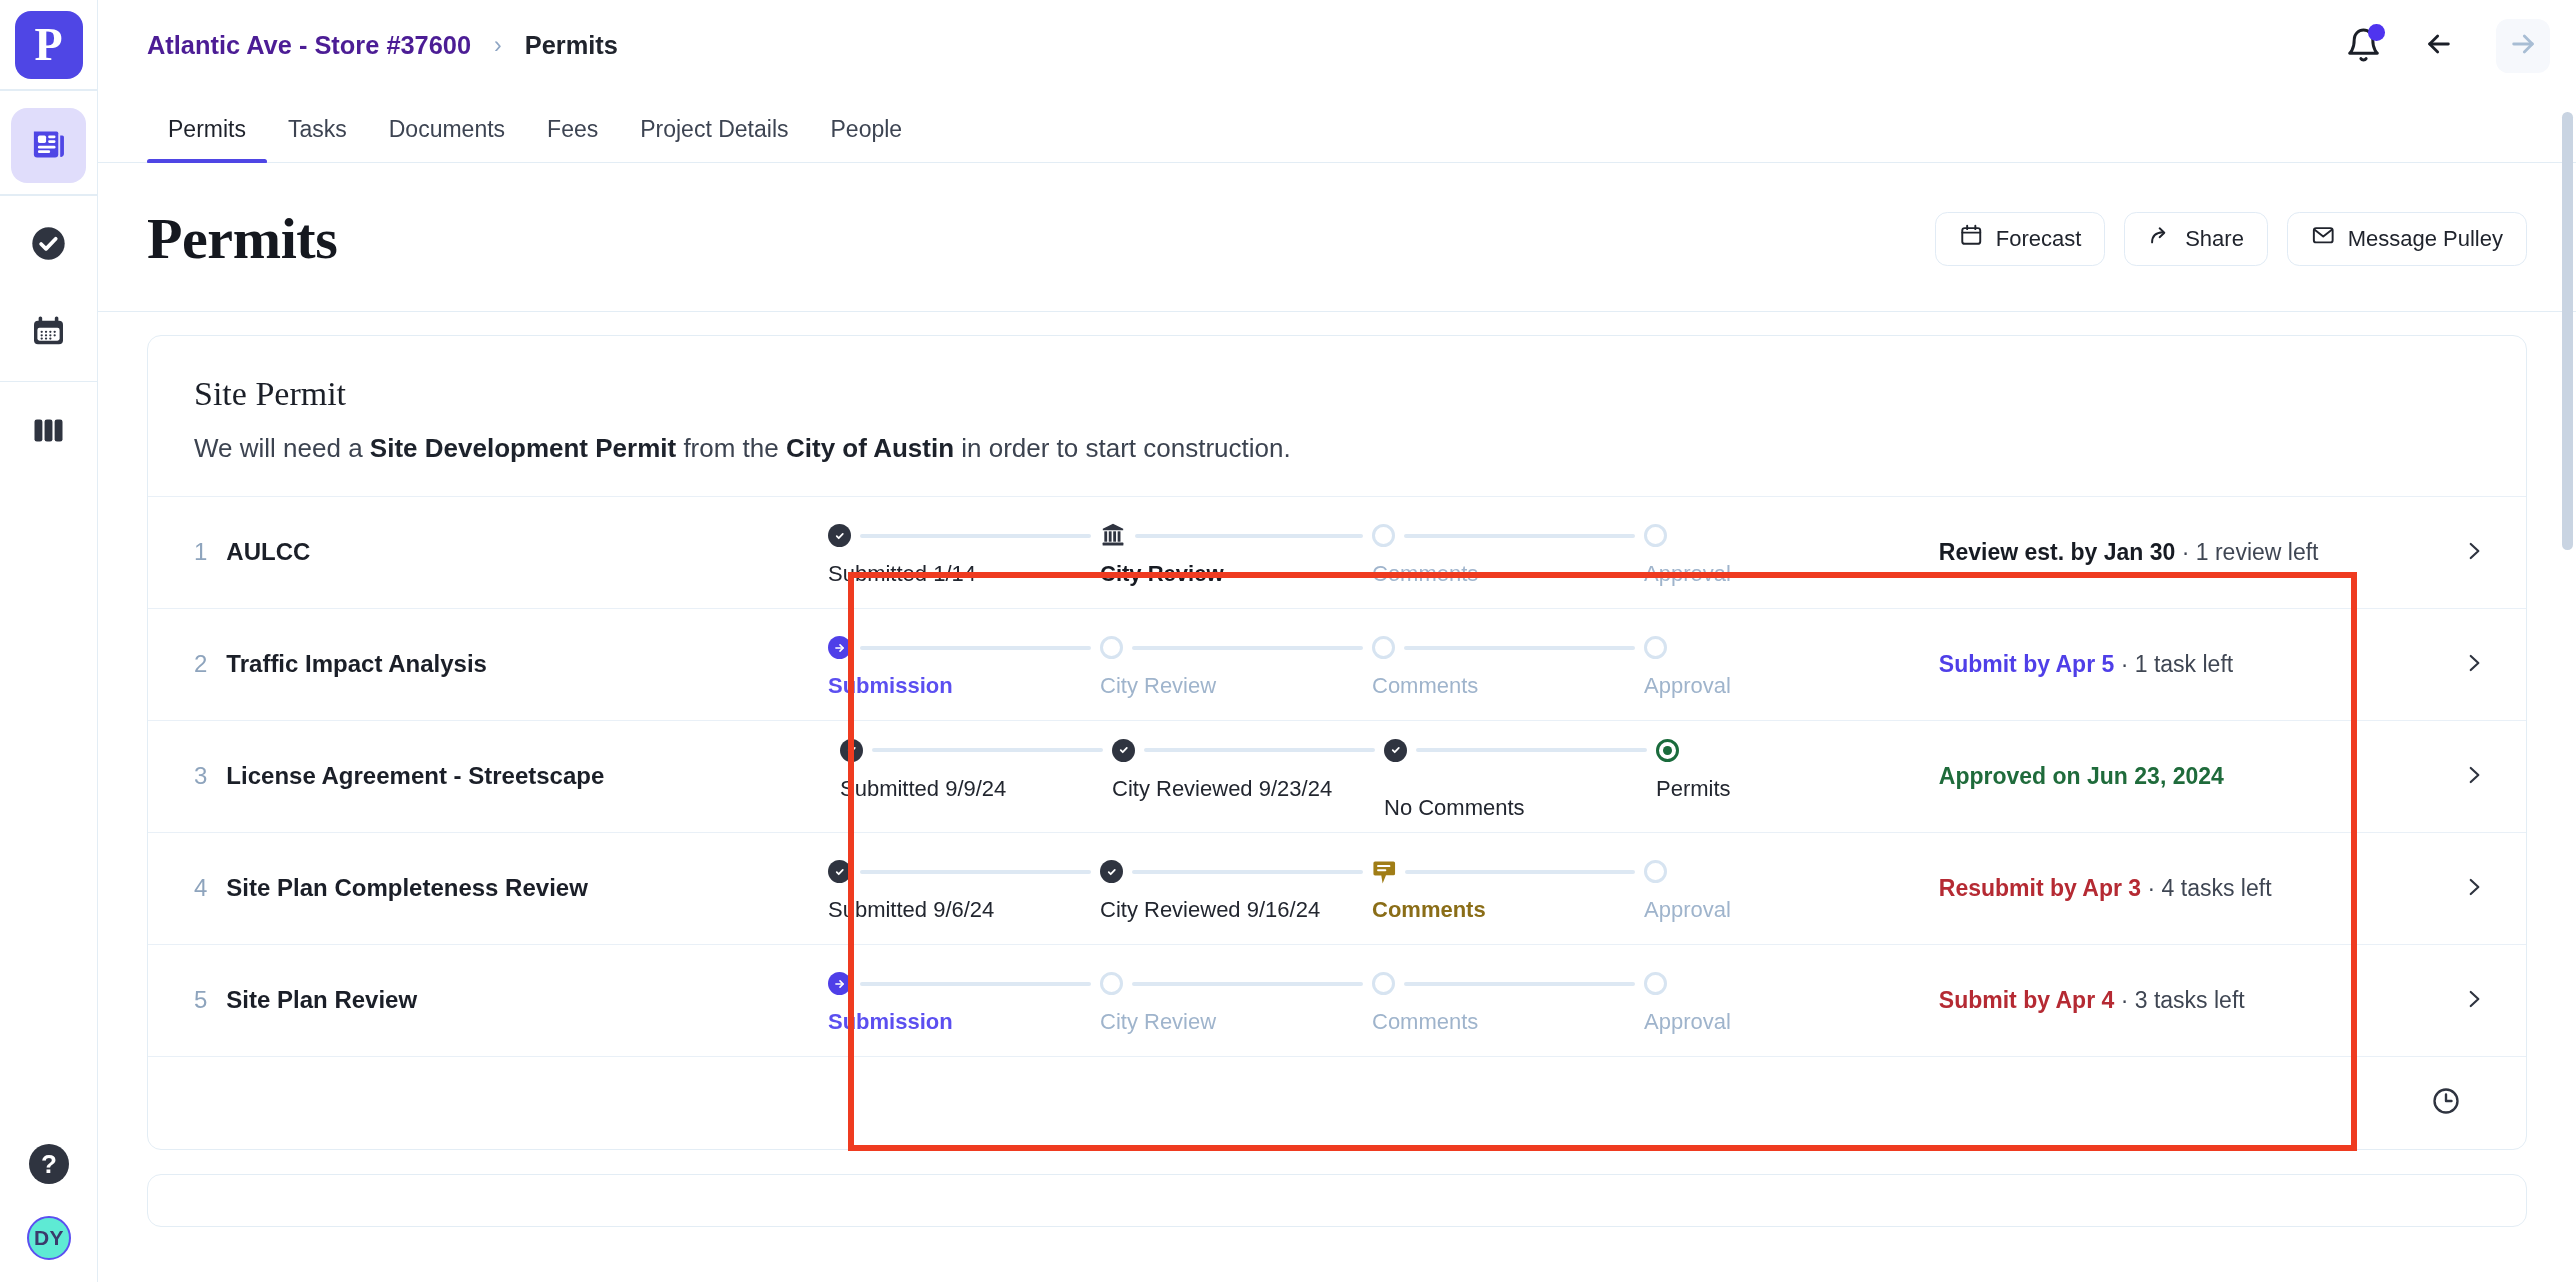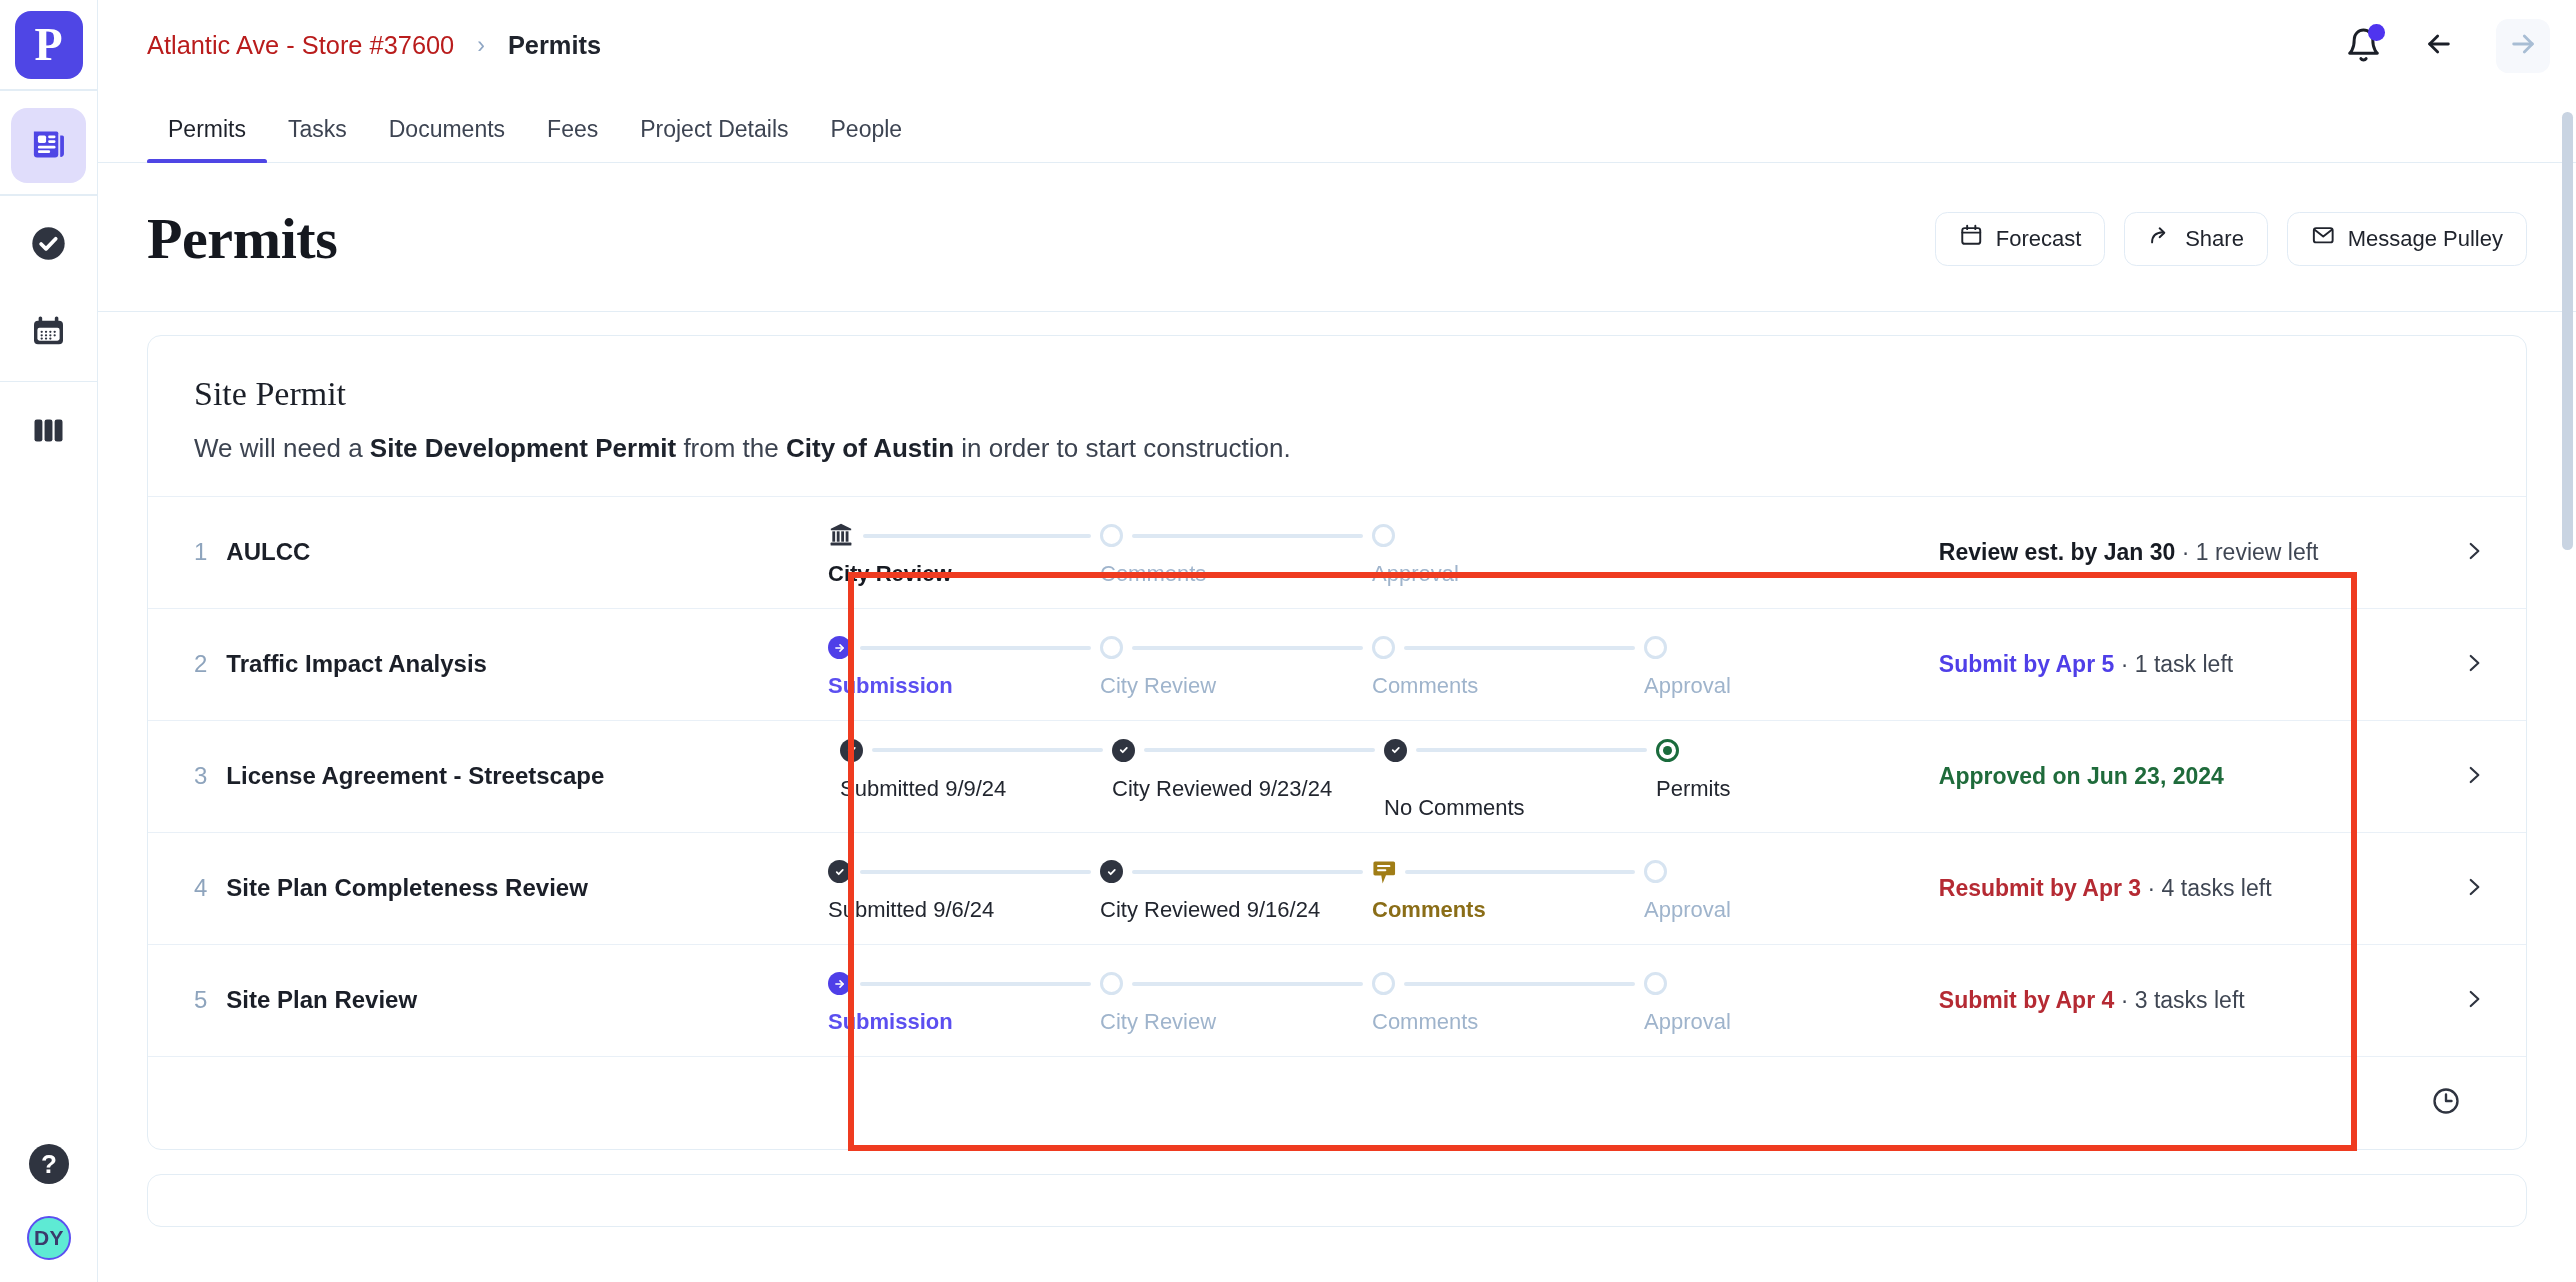--- a/index.html
+++ b/index.html
@@ -58,21 +58,21 @@
   .main { flex: 1; display: flex; flex-direction: column; min-width: 0; position: relative; }
 
   
   .topbar {
     height: 91px; flex: 0 0 91px;
     display: flex; align-items: center;
     padding: 0 26px 0 49px;
     background: #fff;
   }
   .breadcrumb { display: flex; align-items: center; gap: 23px; }
-  .crumb-1 { font-size: 25.4px; font-weight: 400; color: #b91c1c; }
+  .crumb-1 { font-size: 25.4px; font-weight: 700; color: #4c1d95; }
   .crumb-sep { font-size: 23px; color: #8fa6c4; }
   .crumb-2 { font-size: 25.4px; font-weight: 700; color: #20242d; }
   .topbar-right { margin-left: auto; display: flex; align-items: center; gap: 30px; }
   .bell-wrap { position: relative; width: 37px; height: 37px; cursor: pointer; }
   .bell-dot {
     position: absolute; right: -2.6px; top: -2.6px;
     width: 16.6px; height: 16.6px; border-radius: 50%; background: #4f34ef;
   }
   .nav-arrow {
     width: 54px; height: 54px; border-radius: 12.3px;
@@ -403,20 +403,31 @@
           <div id="rows">
               <div class="prow">
                 <div class="prow-name">
                   <span class="prow-num">1</span>
                   <span class="prow-label">AULCC</span>
                 </div>
                 <div class="pipeline">
                   <div class="steps">
                     <div class="step" style="width:272px;flex:0 0 272px;">
                       <div class="step-row">
+                        <span class="n-check">
+                          <svg viewBox="0 0 24 24">
+                            <path d="M6.4 12.4l3.4 3.4 7-7.4" stroke="#fff" stroke-width="3" fill="none" stroke-linecap="round" stroke-linejoin="round"></path>
+                          </svg>
+                        </span>
+                        <div class="connector" style="flex:1 1 auto;"></div>
+                      </div>
+                      <div class="step-text t-dark">Submitted 1/14</div>
+                    </div>
+                    <div class="step" style="width:272px;flex:0 0 272px;">
+                      <div class="step-row">
                         <span class="n-bank"><svg viewBox="0 0 24 24" fill="#2f3440">
                             <path d="M12 1.6l9.4 4.6v1.5H2.6V6.2L12 1.6z"></path>
                             <rect x="4" y="8.6" width="2.6" height="9.6"></rect>
                             <rect x="8.1" y="8.6" width="2.6" height="9.6"></rect>
                             <rect x="12.2" y="8.6" width="2.6" height="9.6"></rect>
                             <rect x="16.3" y="8.6" width="2.6" height="9.6"></rect>
                             <rect x="2.4" y="19" width="19.2" height="2.8" rx=".6"></rect>
                           </svg></span>
                         <div class="connector" style="flex:1 1 auto;"></div>
                       </div>

